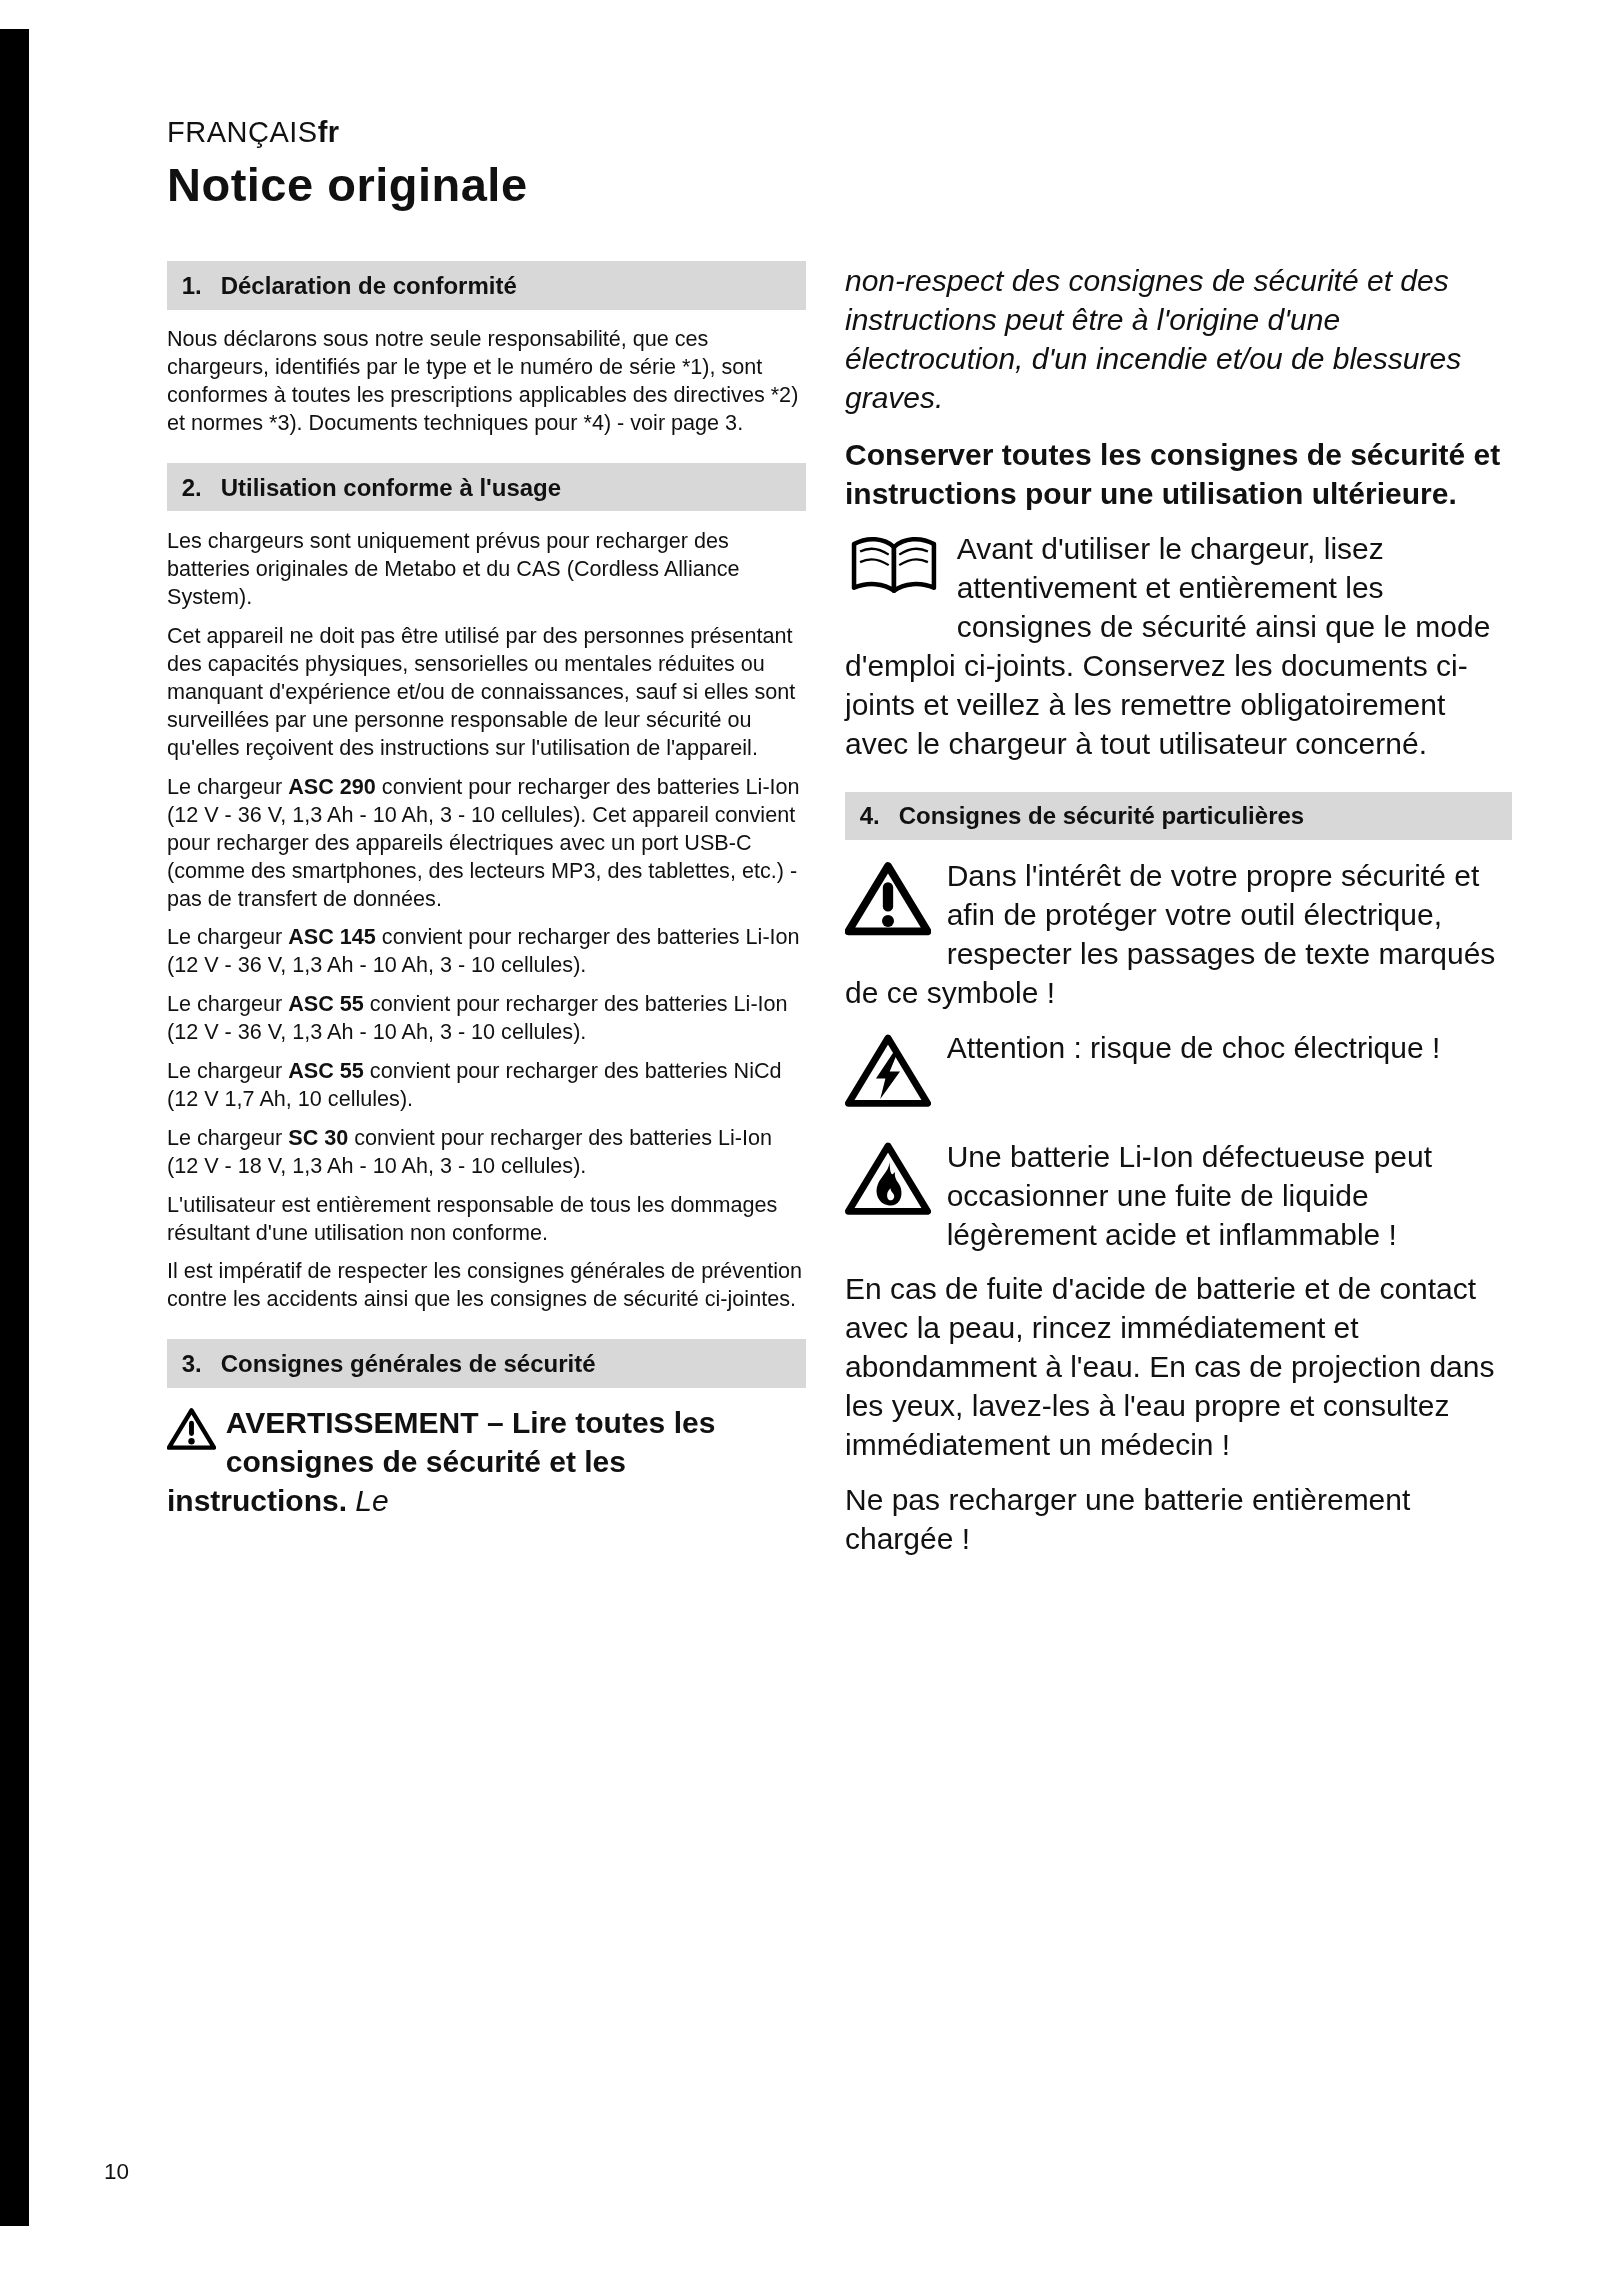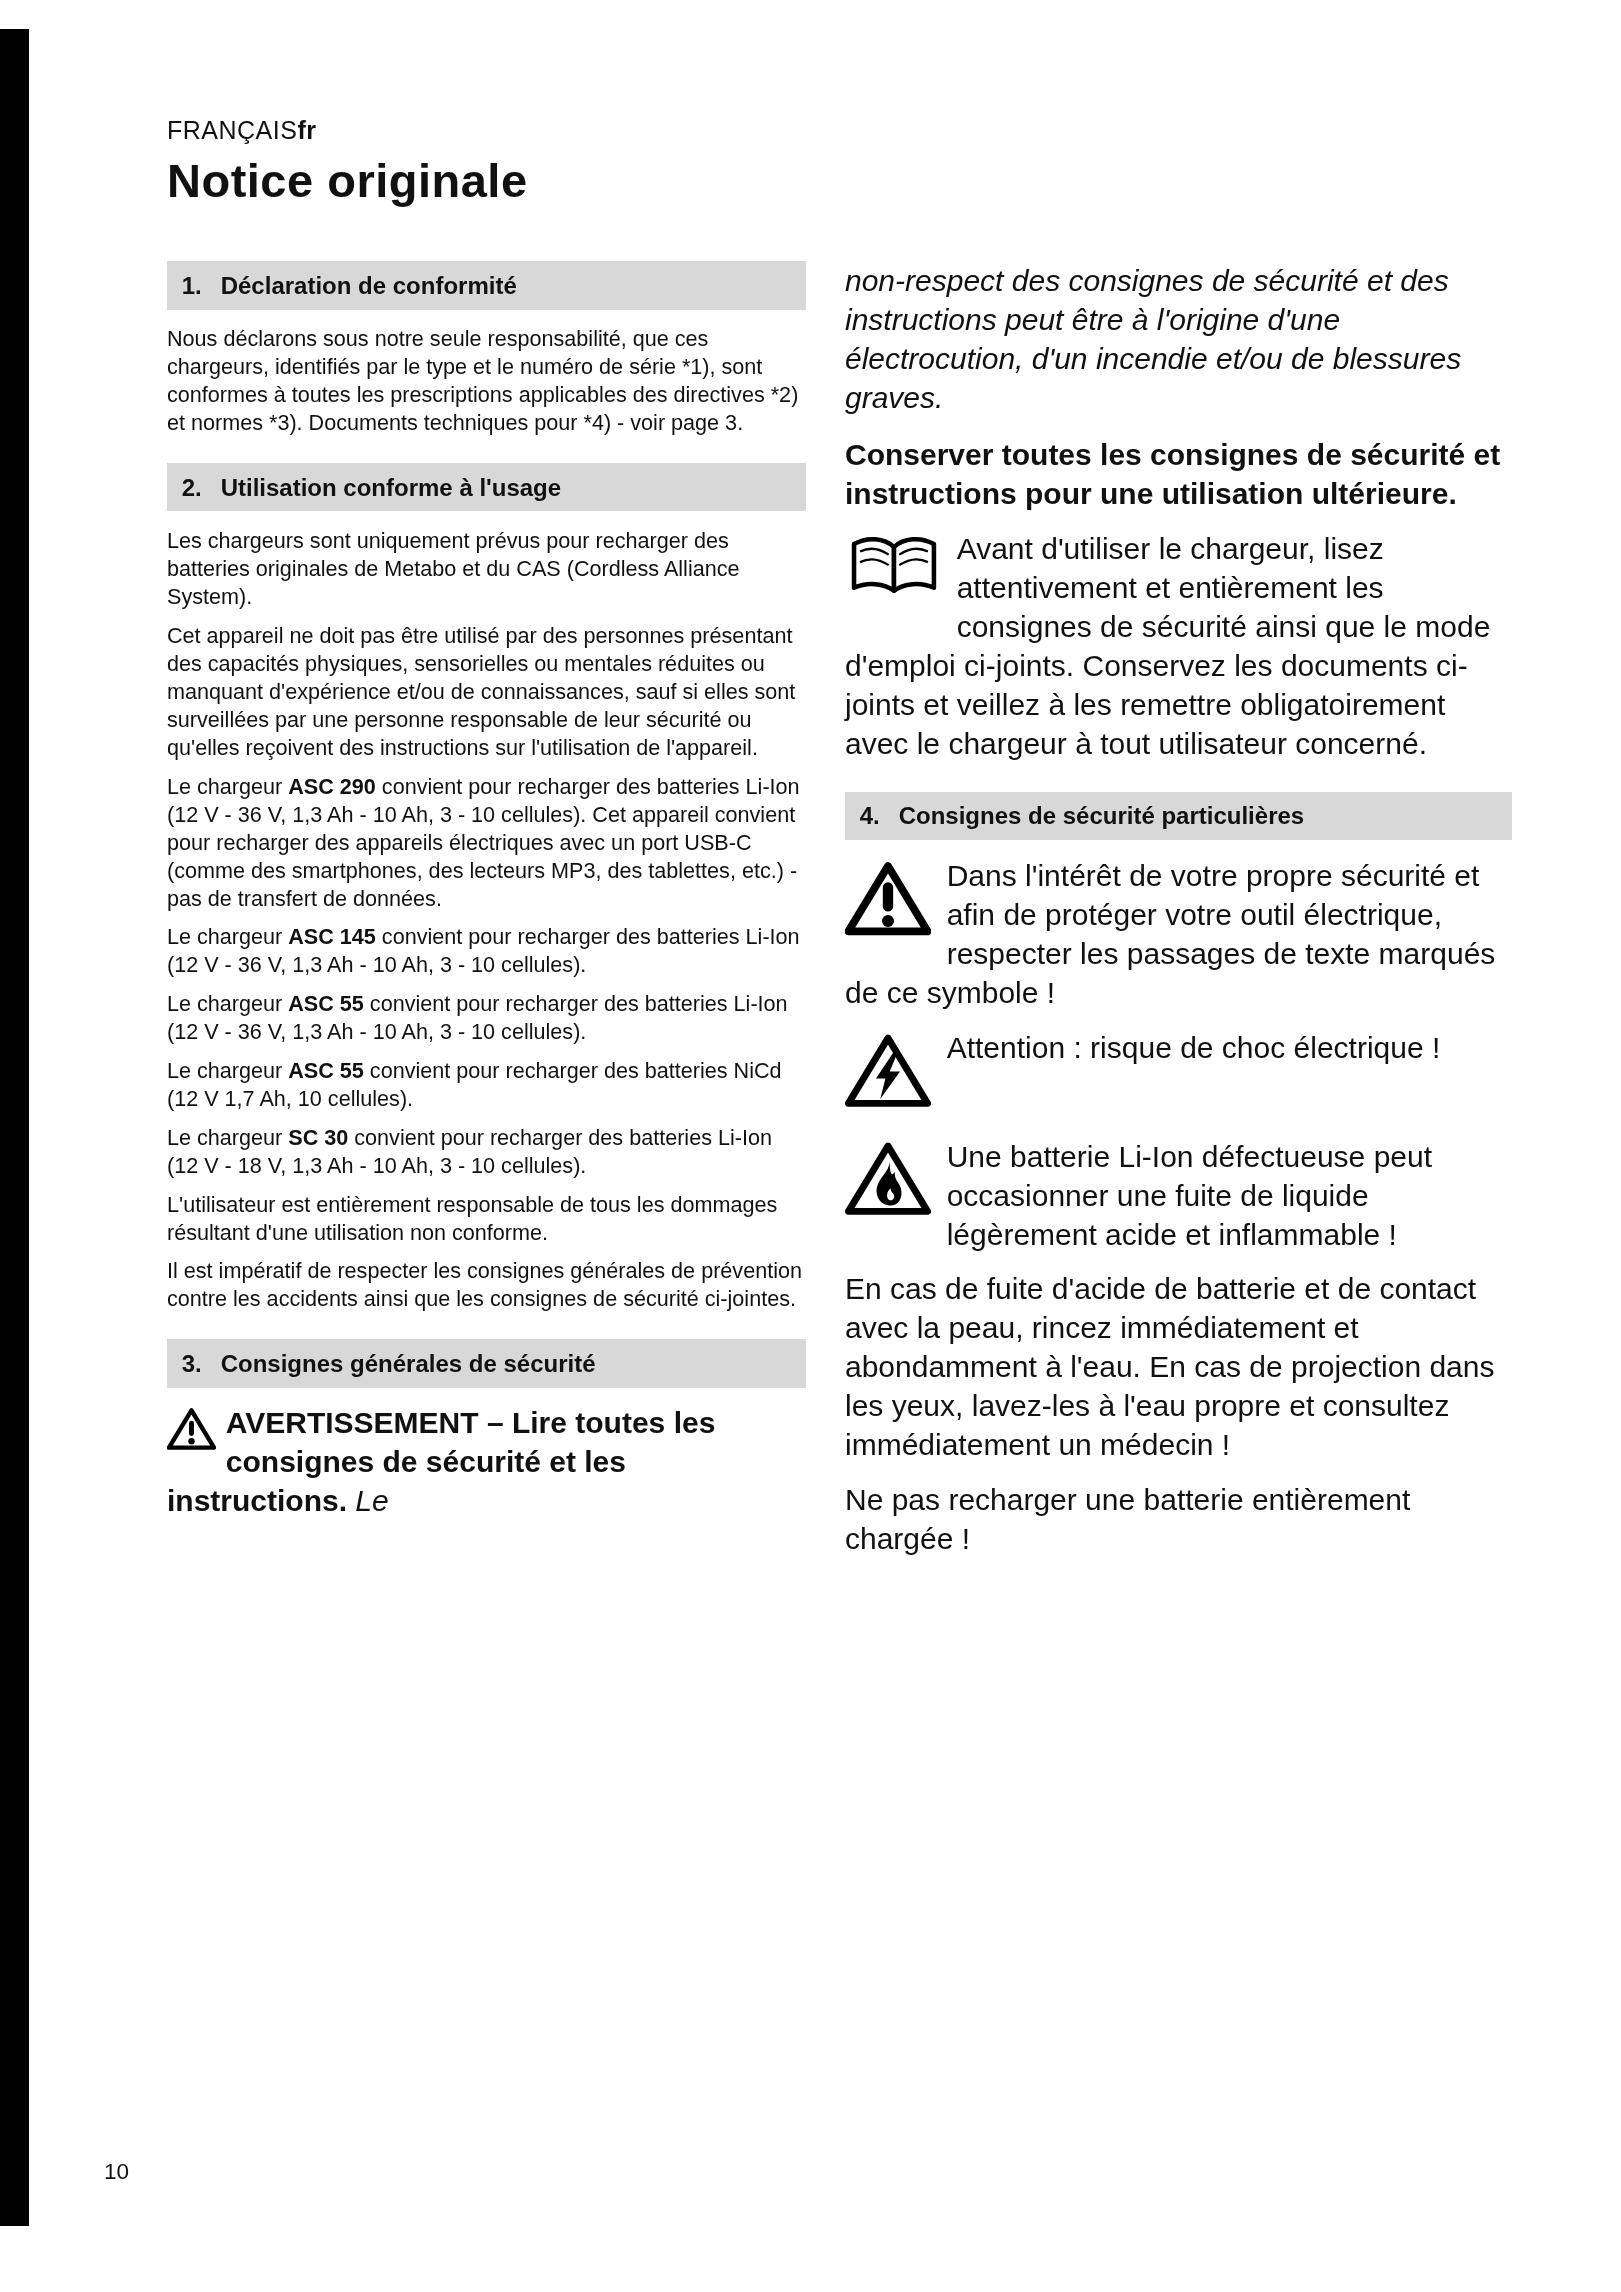--- a/index.html
+++ b/index.html
@@ -6,21 +6,21 @@
   html,body { background:#ffffff; }
   body {
     width:1621px; height:2293px; position:relative;
     font-family:"Liberation Sans", sans-serif;
     color:#111111;
     overflow:hidden;
   }
   .black-bar { position:absolute; left:0; top:29px; width:29px; height:2197px; background:#000; }
 
   .header { position:absolute; left:167px; top:116px; }
-  .lang-line { font-size:25px; letter-spacing:0.5px; }
+  .lang-line { font-size:29px; letter-spacing:0.5px; }
   .lang-line b { font-weight:bold; }
   .doc-title { font-size:47px; font-weight:bold; margin-top:7.8px; letter-spacing:0.5px; }
 
   .col { position:absolute; top:261px; }
   .col-left  { left:167px; width:639px; }
   .col-right { left:845px; width:667px; }
 
   .sec-heading { background:#d8d8d8; font-weight:bold; font-size:24px; line-height:33px;
                  padding:7.8px 11.8px 7.8px 14.7px; margin:25.5px 0 15.7px; }
   .sec-heading:first-child { margin-top:0; }

